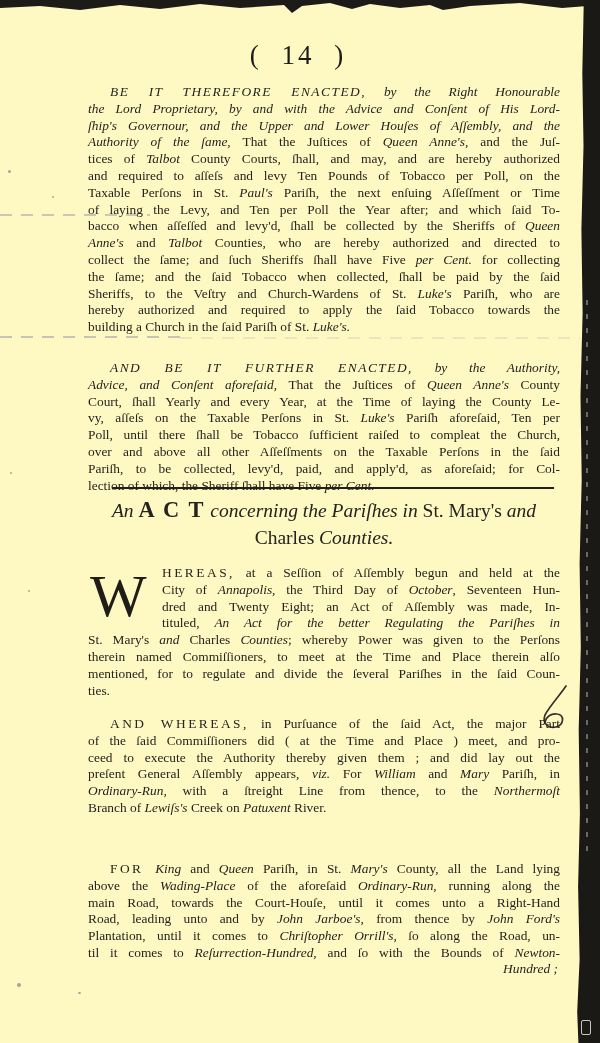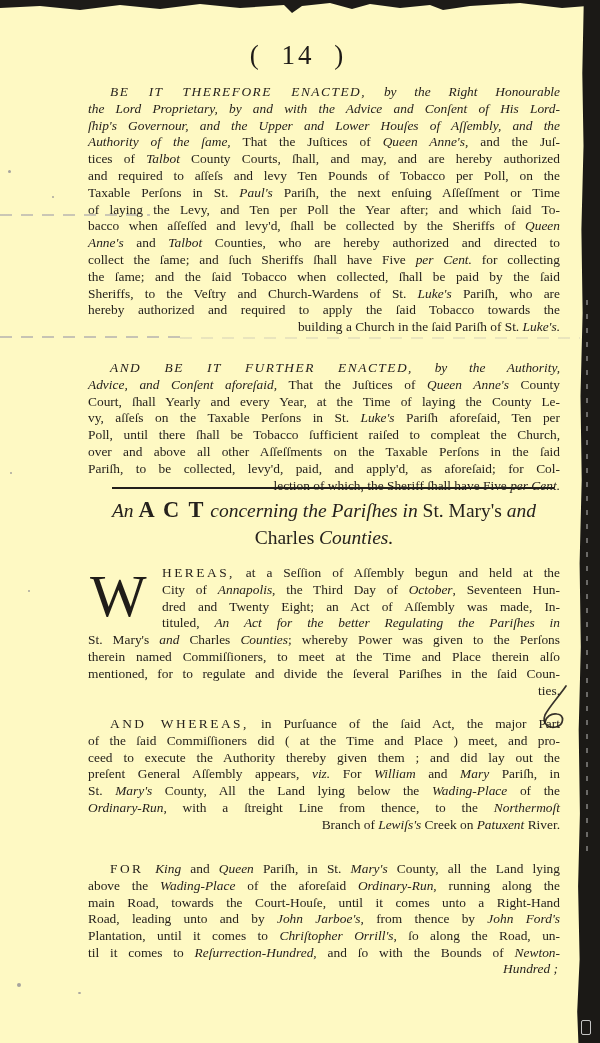--- a/index.html
+++ b/index.html
@@ -3,21 +3,21 @@
 <meta charset="utf-8">
 <style>
   html,body{margin:0;padding:0;background:#e8e6e0;}
   .page{
     position:relative; width:600px; height:1043px; overflow:hidden;
     background:#fef9c3; color:#26221d;
     font-family:"Liberation Serif","DejaVu Serif",serif;
   }
   .content{position:absolute; left:88px; top:0; width:472px;}
   .blk{position:absolute; left:0; width:472px; font-size:13.4px; line-height:16.8px;}
-  .ln{white-space:normal;text-align:right;}
+  .ln{white-space:normal;}
   .ln.jl{text-align:justify; text-align-last:justify;}
   .ln.ind{padding-left:22px;}
   .ctr{text-align:center !important; text-align-last:center !important;}
   .s-r{font-style:normal;}
   .s-i{font-style:italic;}
   .s-sp{letter-spacing:2.5px;}
   .s-isp{font-style:italic; letter-spacing:1.5px;}
   .s-lg{font-size:1.15em; letter-spacing:2px; font-weight:bold;}
   .pagenum{
     position:absolute; top:40px; left:0; width:420px; text-align:center;
@@ -146,21 +146,20 @@
           <div class="ln jl"><span class="s-r">mentioned, for to regulate and divide the ſeveral Pariſhes in the ſaid Coun-</span></div>
           <div class="ln"><span class="s-r">ties.</span></div>
         </div>
     </div>
 
     <div class="blk" style="top:716px;">
         <div class="ln jl ind"><span class="s-sp">AND WHEREAS,</span><span class="s-r"> in Purſuance of the ſaid Act, the major Part</span></div>
         <div class="ln jl"><span class="s-r">of the ſaid Commiſſioners did ( at the Time and Place ) meet, and pro-</span></div>
         <div class="ln jl"><span class="s-r">ceed to execute the Authority thereby given them ; and did lay out the</span></div>
         <div class="ln jl"><span class="s-r">preſent General Aſſembly appears, </span><span class="s-i">viz.</span><span class="s-r"> For </span><span class="s-i">William</span><span class="s-r"> and </span><span class="s-i">Mary</span><span class="s-r"> Pariſh, in</span></div>
-        <div class="ln jl"><span class="s-r">St. </span><span class="s-i">Mary's</span><span class="s-r"> County, All the Land lying below the </span><span class="s-i">Wading-Place</span><span class="s-r"> of the</span></div>
         <div class="ln jl"><span class="s-i">Ordinary-Run</span><span class="s-r">, with a ſtreight Line from thence, to the </span><span class="s-i">Northermoſt</span></div>
         <div class="ln"><span class="s-r">Branch of </span><span class="s-i">Lewiſs's</span><span class="s-r"> Creek on </span><span class="s-i">Patuxent</span><span class="s-r"> River.</span></div>
       </div>
 
     <div class="blk" style="top:861px;">
         <div class="ln jl ind"><span class="s-sp">FOR </span><span class="s-i">King</span><span class="s-r"> and </span><span class="s-i">Queen</span><span class="s-r"> Pariſh, in St. </span><span class="s-i">Mary's</span><span class="s-r"> County, all the Land lying</span></div>
         <div class="ln jl"><span class="s-r">above the </span><span class="s-i">Wading-Place</span><span class="s-r"> of the aforeſaid </span><span class="s-i">Ordinary-Run</span><span class="s-r">, running along the</span></div>
         <div class="ln jl"><span class="s-r">main Road, towards the Court-Houſe, until it comes unto a Right-Hand</span></div>
         <div class="ln jl"><span class="s-r">Road, leading unto and by </span><span class="s-i">John Jarboe's</span><span class="s-r">, from thence by </span><span class="s-i">John Ford's</span></div>
         <div class="ln jl"><span class="s-r">Plantation, until it comes to </span><span class="s-i">Chriſtopher Orrill's</span><span class="s-r">, ſo along the Road, un-</span></div>

